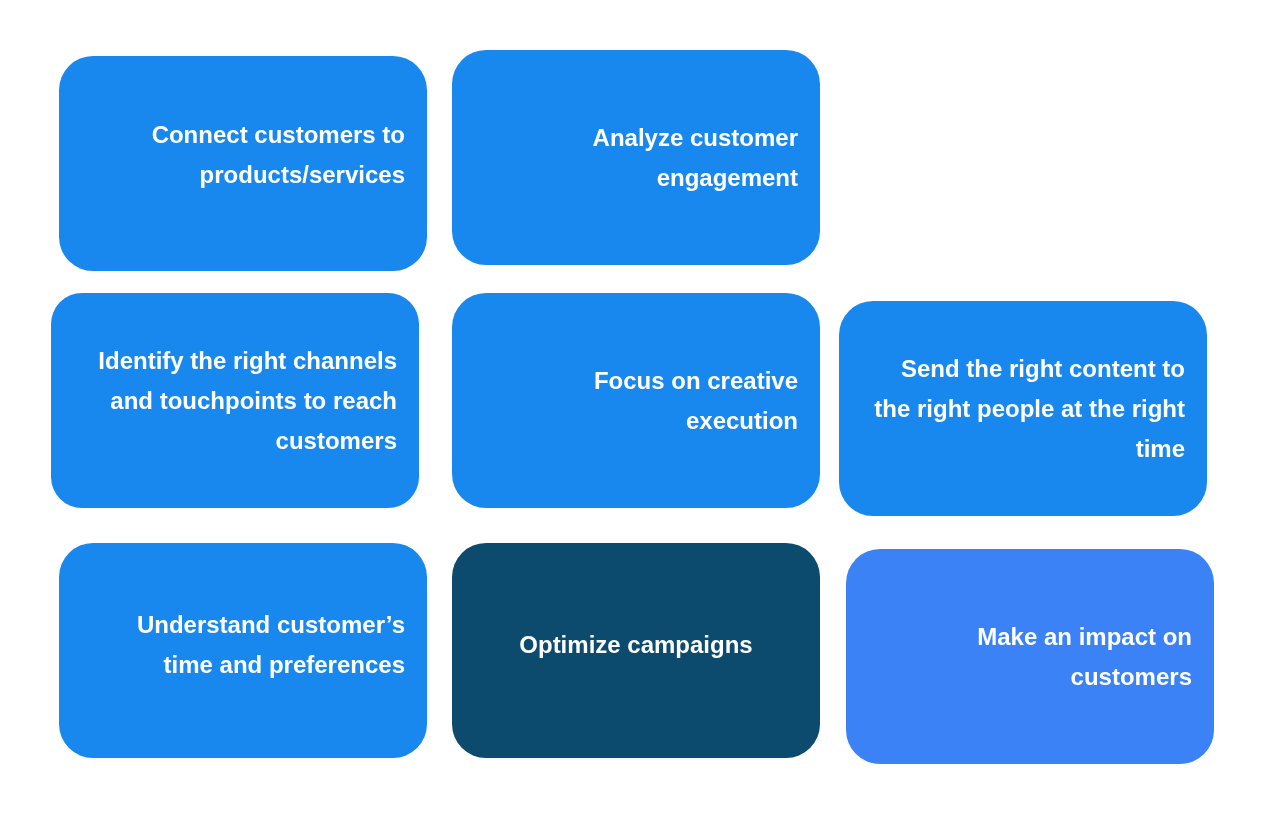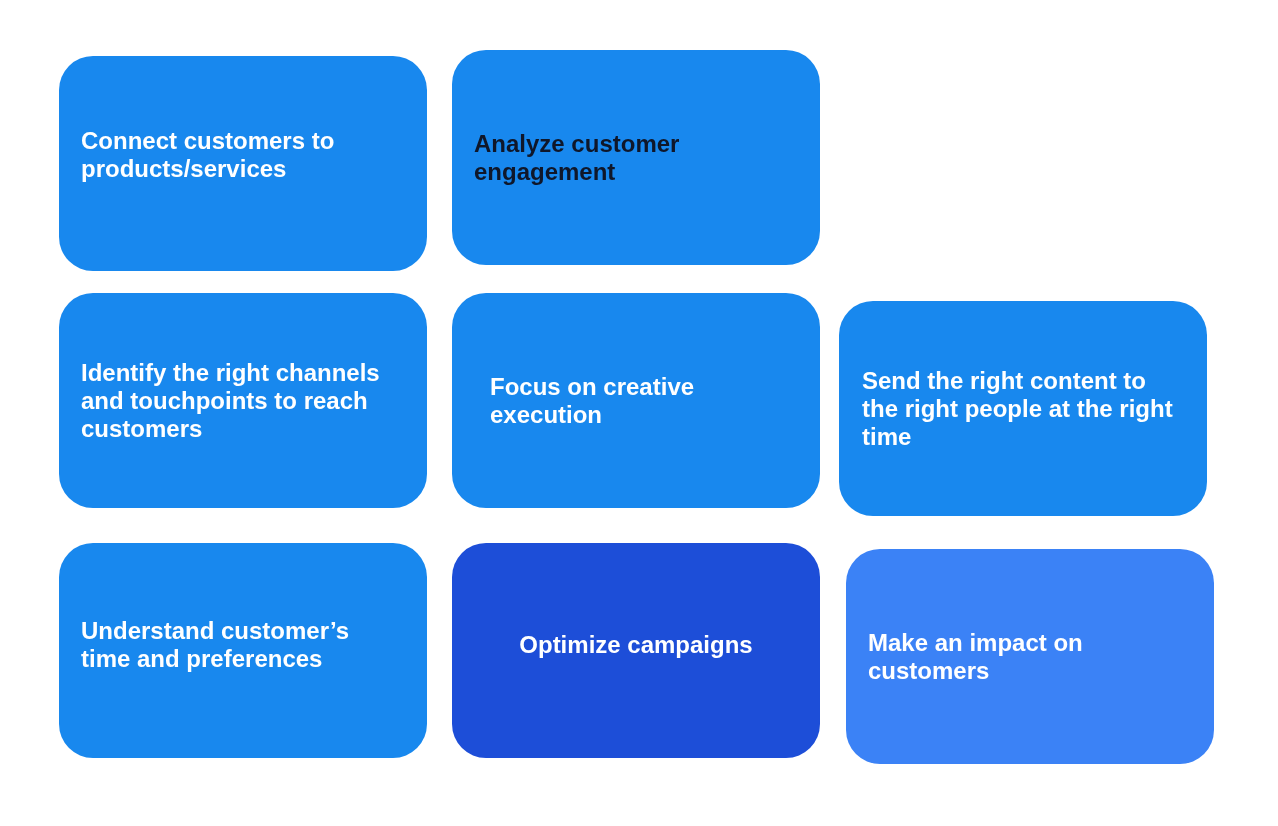--- a/index.html
+++ b/index.html
@@ -14,56 +14,56 @@
       border-radius: 34px;
       background: #1888ee;
       display: flex; align-items: center; justify-content: center;
       box-sizing: border-box;
       padding: 0 22px;
     }
     .card-text {
       color: #ffffff;
       font-weight: bold;
       font-size: 24px;
-      line-height: 28px;
-      text-align: left;
+      line-height: 40px;
+      text-align: right;
     }
     #c1 { left: 59px;  top: 56px;  }
     #c1 .card-text { margin-top: -18px; }
     #c2 { left: 452px; top: 50px;  }
-    #c3 { left: 59px;  top: 293px; }
+    #c3 { left: 51px;  top: 293px; border-radius: 31px; }
     #c4 { left: 452px; top: 293px; }
     #c5 { left: 839px; top: 301px; padding-left: 23px; }
     #c6 { left: 59px;  top: 543px; }
     #c6 .card-text { margin-top: -12px; }
     #c7 { left: 452px; top: 543px; }
     #c7 .card-text { margin-top: -12px; }
     #c8 { left: 846px; top: 549px; }
   </style>
 </head>
 <body style="background: rgb(255, 255, 255);">
 
 <div>
   <div class="card" id="c1" style="background: rgb(24, 136, 238);">
     <div class="card-text" style="color: rgb(255, 255, 255);">Connect customers to products/services</div>
   </div>
   <div class="card" id="c2" style="background: rgb(24, 136, 238);">
-    <div class="card-text" style="color: #0f172a;">Analyze customer engagement</div>
+    <div class="card-text" style="color: #ffffff;">Analyze customer engagement</div>
   </div>
   <div class="card" id="c3" style="background: rgb(24, 136, 238);">
     <div class="card-text" style="color: rgb(255, 255, 255);">Identify the right channels and touchpoints to reach customers</div>
   </div>
   <div class="card" id="c4" style="background: rgb(24, 136, 238); padding-left: 38px;">
     <div class="card-text" style="color: rgb(255, 255, 255);">Focus on creative execution</div>
   </div>
   <div class="card" id="c5" style="background: rgb(24, 136, 238);">
     <div class="card-text" style="color: rgb(255, 255, 255);">Send the right content to the right people at the right time</div>
   </div>
   <div class="card" id="c6" style="background: rgb(24, 136, 238);">
     <div class="card-text" style="color: rgb(255, 255, 255);">Understand customer’s time and preferences</div>
   </div>
-  <div class="card" id="c7" style="background: #1d4ed8;">
+  <div class="card" id="c7" style="background: #0c4a6e;">
     <div class="card-text" style="color: rgb(255, 255, 255);">Optimize campaigns</div>
   </div>
   <div class="card" id="c8" style="background: #3b82f6;">
     <div class="card-text" style="color: rgb(255, 255, 255);">Make an impact on customers</div>
   </div>
 </div>
 
 </body></html>

